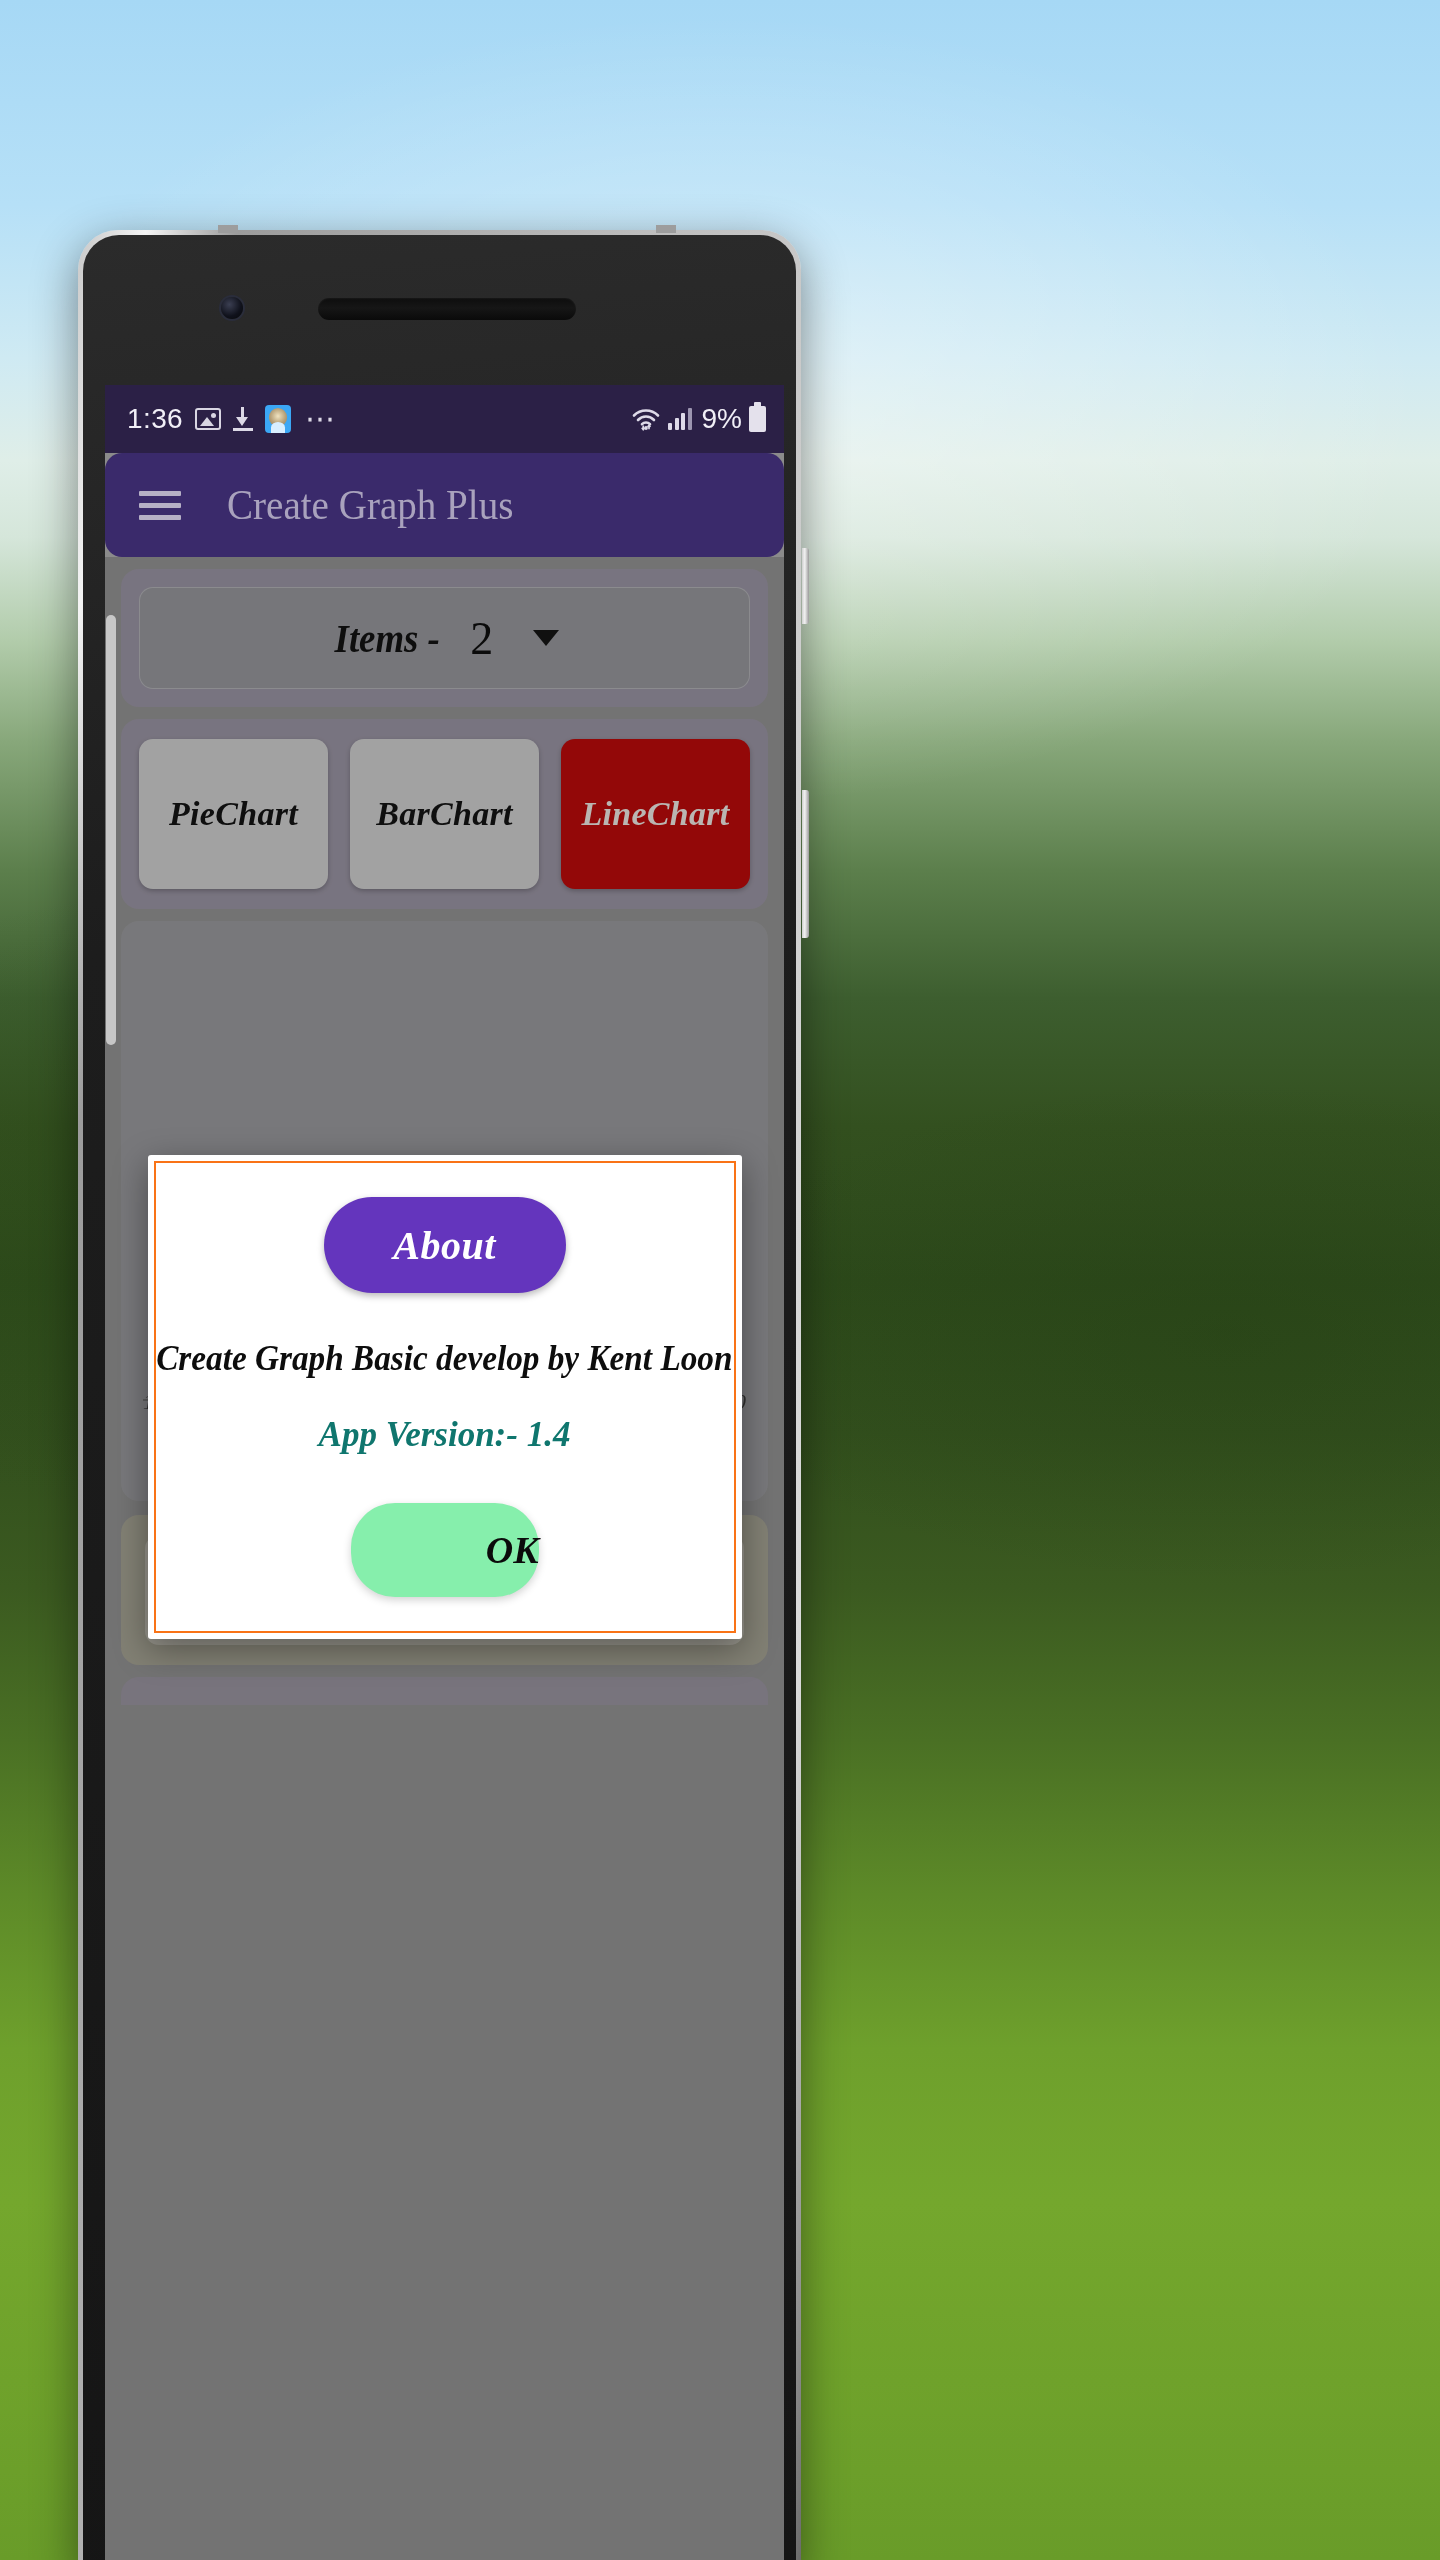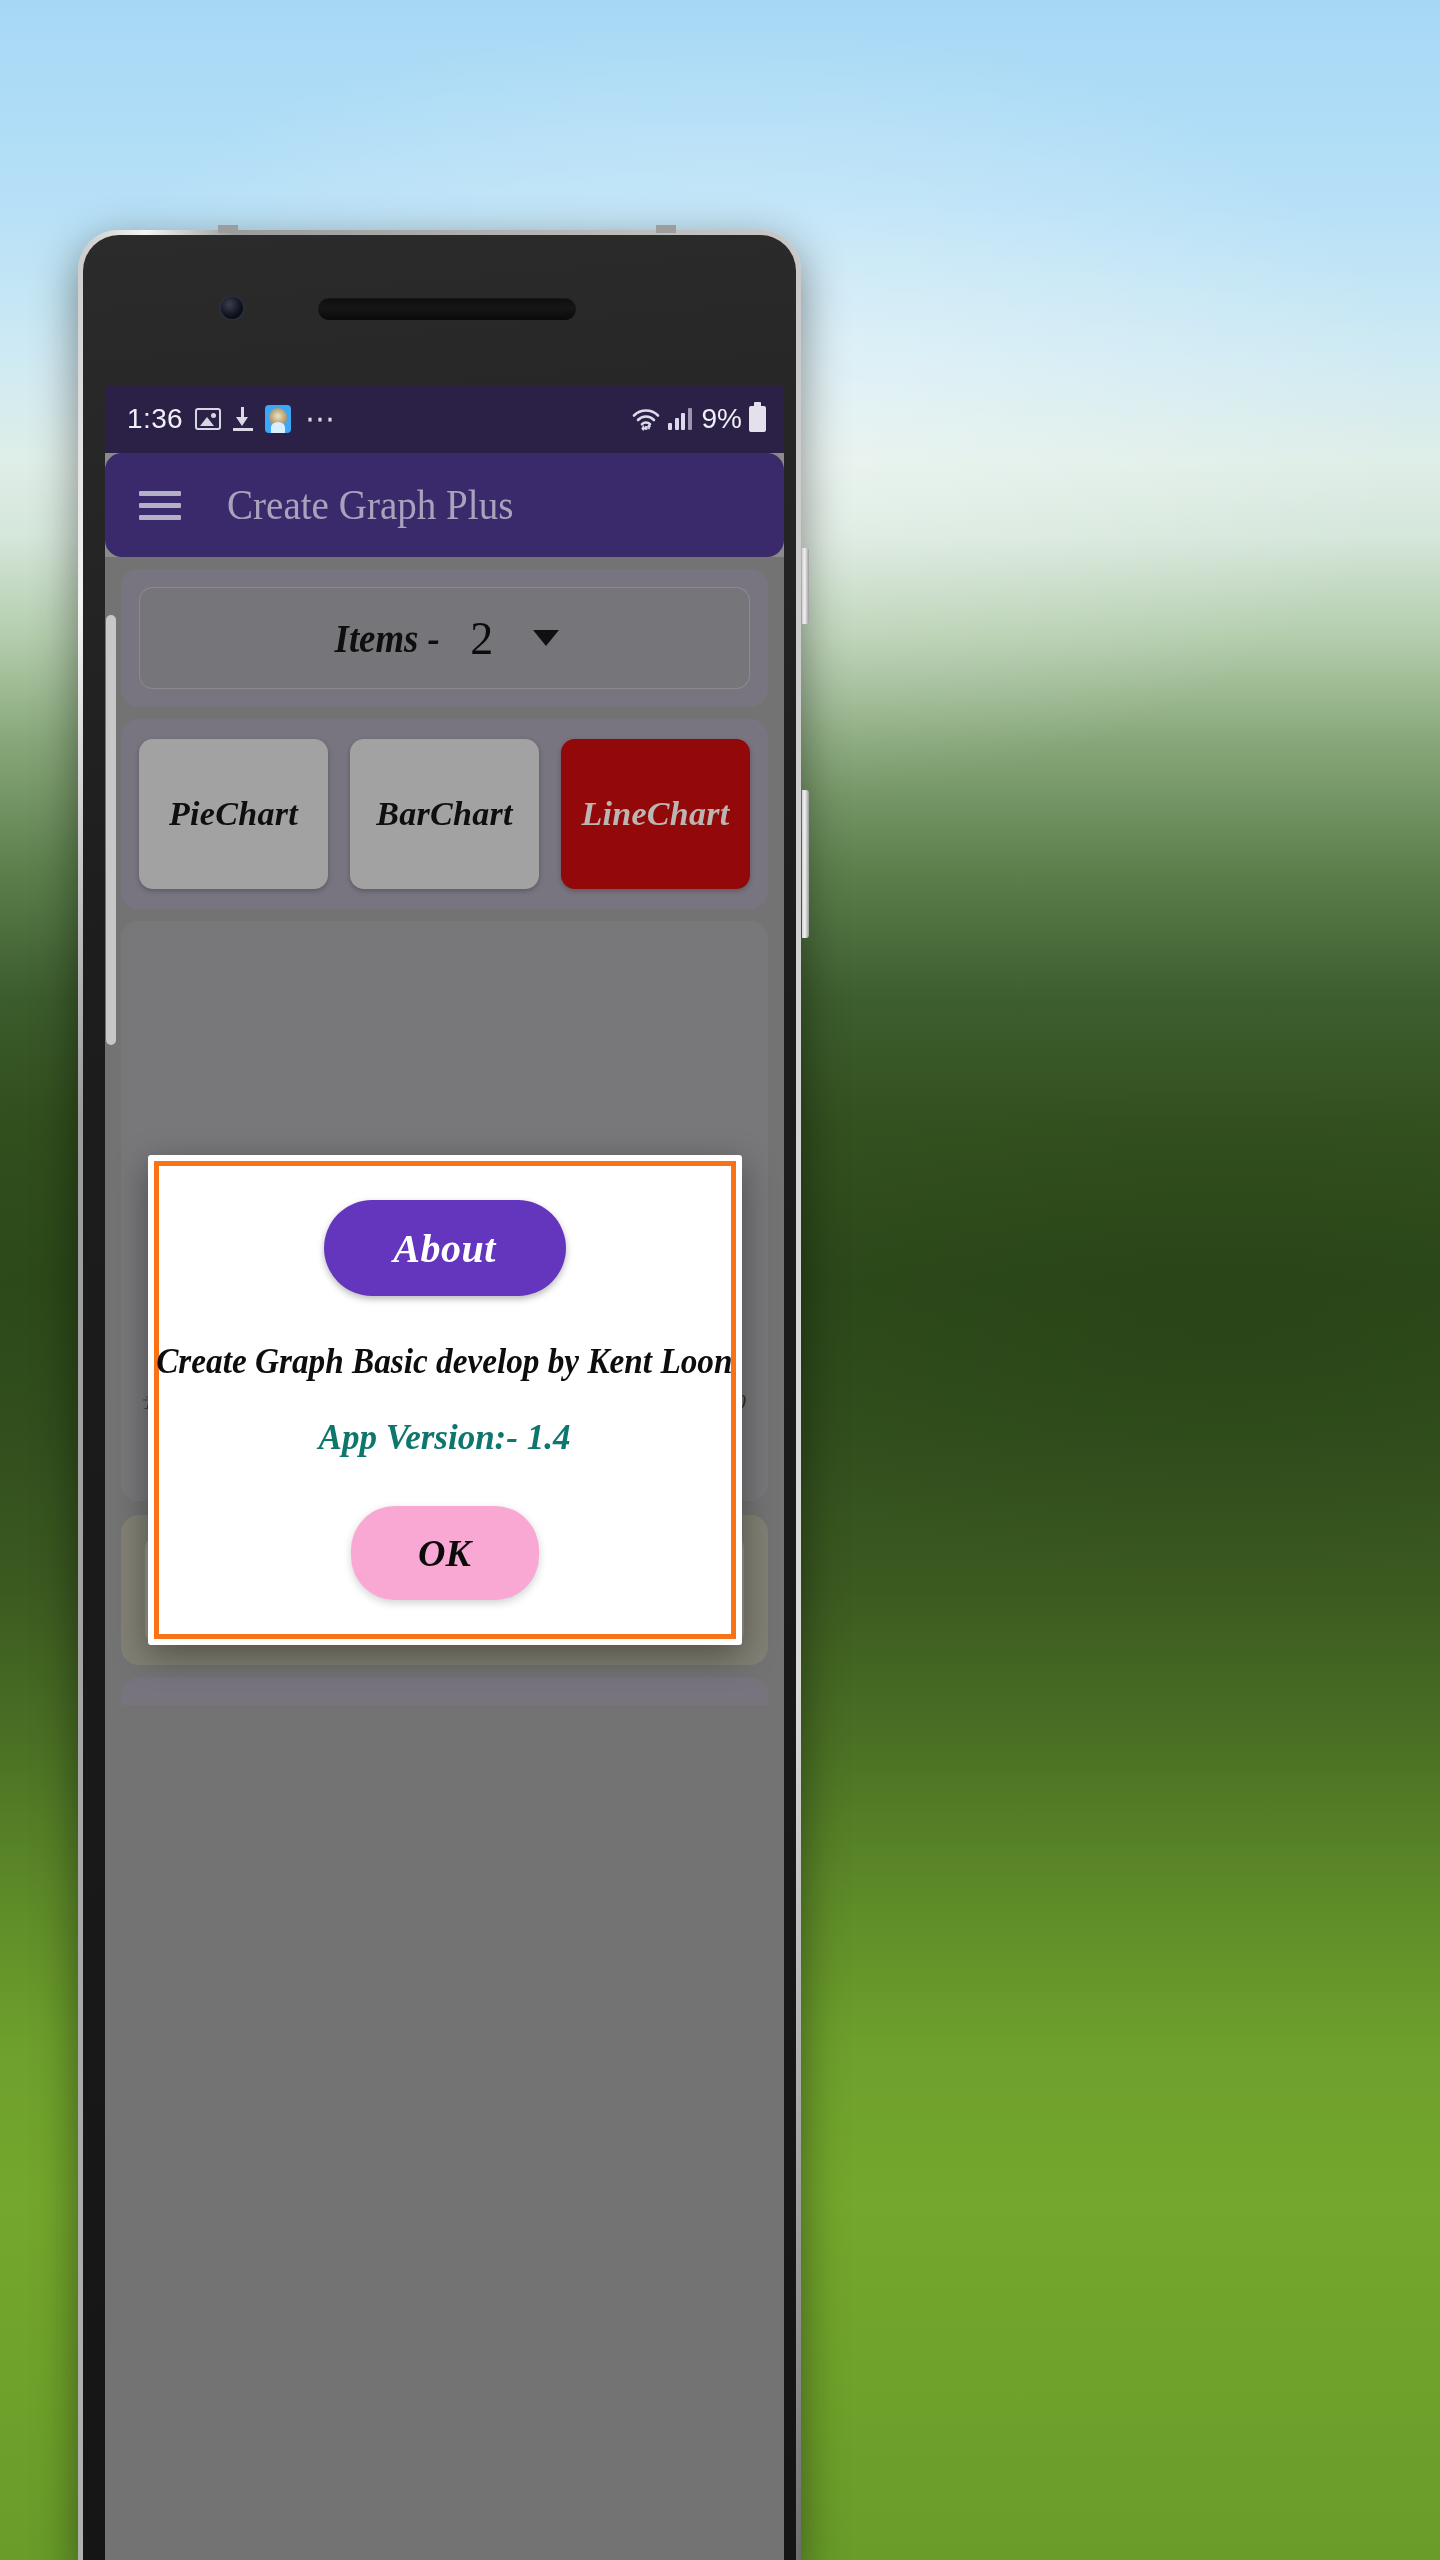--- a/index.html
+++ b/index.html
@@ -402,21 +402,21 @@
     transform: translateX(-50%);
     top: 598px;
     width: 594px;
     background: #ffffff;
     border-radius: 3px;
     box-shadow: 0 10px 34px rgba(0,0,0,0.38);
     z-index: 21;
     padding: 6px;
   }
   .dialog-inner {
-    border: 5px solid #f97316;
+    border: 2px solid #f97316;
     padding: 28px 26px 34px 26px;
     display:flex; flex-direction:column; align-items:center;
   }
   .about-btn {
     width: 242px; height: 96px;
     border-radius: 48px;
     background: #6435bd;
     display:flex; align-items:center; justify-content:center;
     box-shadow: 0 3px 7px rgba(0,0,0,0.28);
     margin-top: 6px;
@@ -564,21 +564,21 @@
 
           <div class="scrim"></div>
 
           <div class="dialog">
             <div class="dialog-inner">
               <div class="about-btn" style="background: rgb(100, 53, 189);">
                 <span>About</span>
               </div>
               <div class="about-line1">Create Graph Basic develop by Kent Loon</div>
               <div class="about-line2">App Version:- 1.4</div>
-              <div class="ok-btn" style="background: #f9a8d4;">
+              <div class="ok-btn" style="background: #86efac; justify-content: flex-end;">
                 <span>OK</span>
               </div>
             </div>
           </div>
 
         </div>
       </div>
     </div>
   </div>
 </div>

